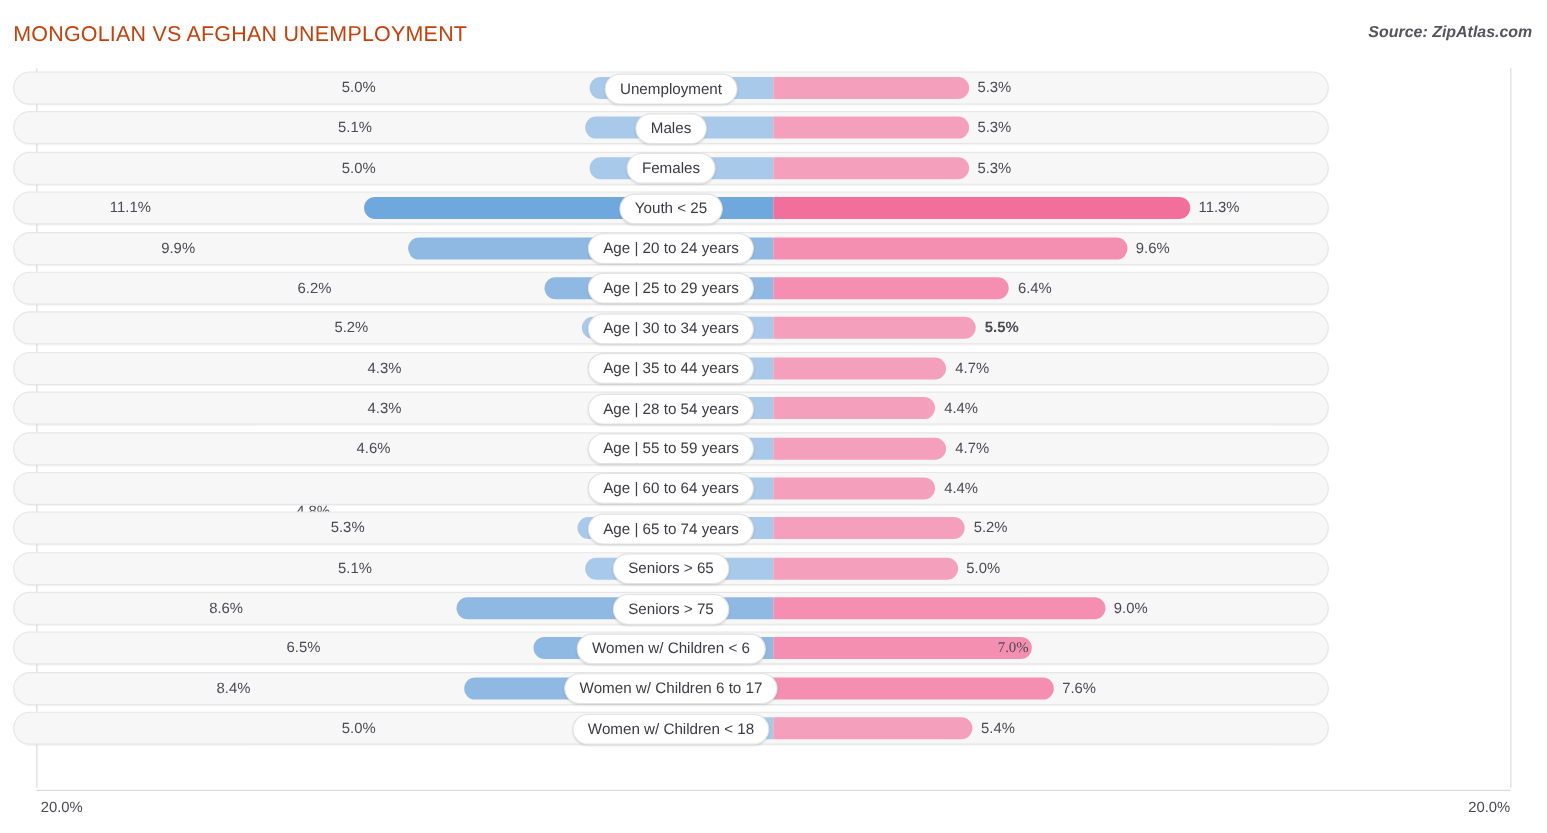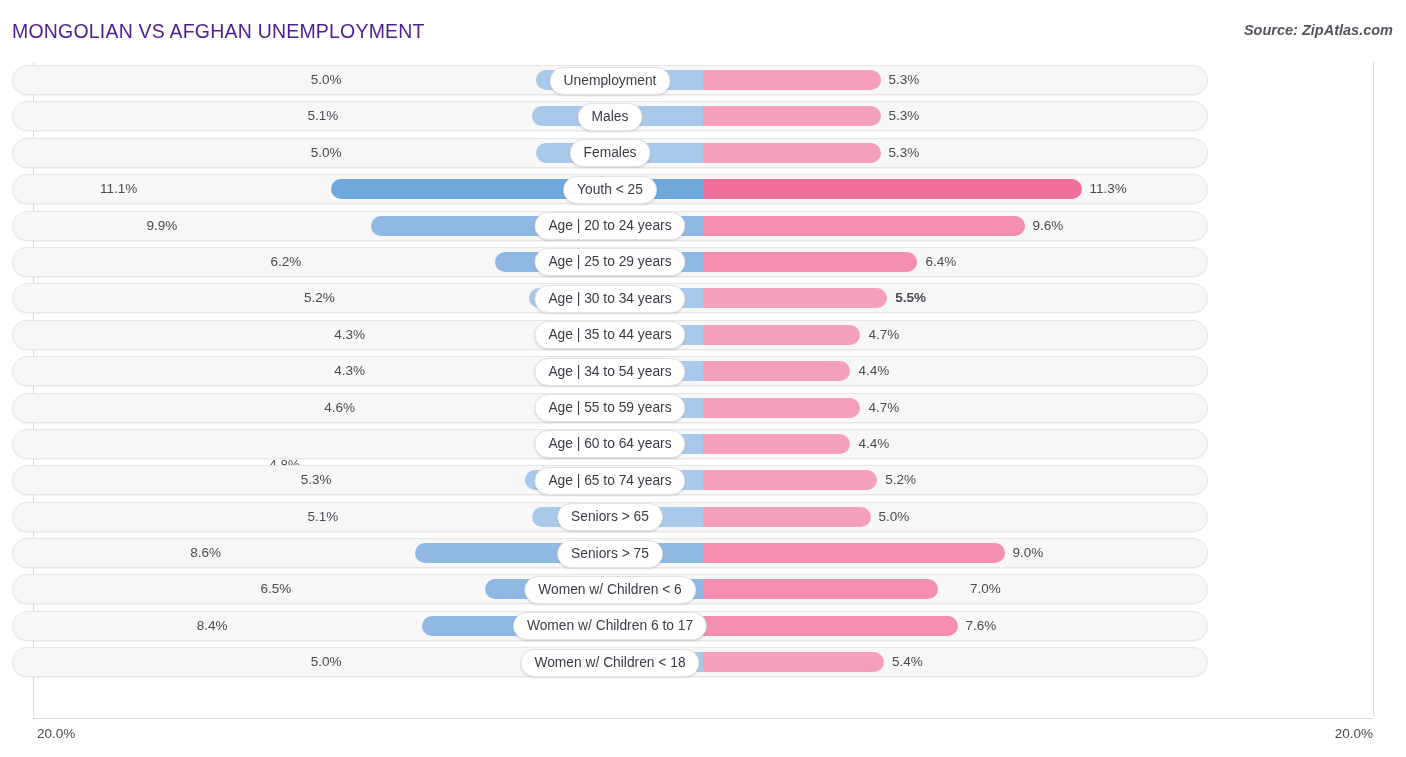--- a/index.html
+++ b/index.html
@@ -15,21 +15,21 @@
     width: 1406px; height: 757px;
     background: #ffffff;
   }
 
   
   .title {
     position: absolute;
     left: 12px; top: 20px;
     font-size: 19.5px;
     letter-spacing: 0.2px;
-    color: #4c1d95;
+    color: #c2410c;
     font-weight: 400;
     white-space: nowrap;
   }
   .source {
     position: absolute;
     right: 13px; top: 22px;
     font-size: 14.5px;
     font-style: italic;
     font-weight: bold;
     color: #54545e;
@@ -228,21 +228,21 @@
           <div class="val val-left" style="right: 855.05px;">4.3%</div>
           <div class="val val-right" style="left: 868.45px;">4.7%</div>
           <div class="center-label">Age | 35 to 44 years</div>
         </div>
         <div class="row">
           <div class="track"></div>
           <div class="bar bar-left" style="left: 558.95px; width: 144.05px; background: rgb(168, 201, 234);"></div>
           <div class="bar bar-right" style="left: 703px; width: 147.4px; background: rgb(244, 160, 189);"></div>
           <div class="val val-left" style="right: 855.05px;">4.3%</div>
           <div class="val val-right" style="left: 858.4px;">4.4%</div>
-          <div class="center-label">Age | 34 to 54 years</div>
+          <div class="center-label">Age | 28 to 54 years</div>
         </div>
         <div class="row">
           <div class="track"></div>
           <div class="bar bar-left" style="left: 548.9px; width: 154.1px; background: rgb(168, 201, 234);"></div>
           <div class="bar bar-right" style="left: 703px; width: 157.45px; background: rgb(244, 160, 189);"></div>
           <div class="val val-left" style="right: 865.1px;">4.6%</div>
           <div class="val val-right" style="left: 868.45px;">4.7%</div>
           <div class="center-label">Age | 55 to 59 years</div>
         </div>
         <div class="row">
@@ -275,21 +275,21 @@
           <div class="bar bar-right" style="left: 703px; width: 301.5px; background: rgb(244, 143, 177);"></div>
           <div class="val val-left" style="right: 999.1px; margin-left: 48px;">8.6%</div>
           <div class="val val-right" style="left: 1012.5px;">9.0%</div>
           <div class="center-label">Seniors &gt; 75</div>
         </div>
         <div class="row">
           <div class="track"></div>
           <div class="bar bar-left" style="left: 485.25px; width: 217.75px; background: rgb(143, 185, 227);"></div>
           <div class="bar bar-right" style="left: 703px; width: 234.5px; background: rgb(244, 143, 177);"></div>
           <div class="val val-left" style="right: 928.75px;">6.5%</div>
-          <div class="val val-right" style="left: 970px;">7.0%</div>
+          <div class="val val-right" style="left: 907px; font-family: Liberation Serif, serif;">7.0%</div>
           <div class="center-label">Women w/ Children &lt; 6</div>
         </div>
         <div class="row">
           <div class="track"></div>
           <div class="bar bar-left" style="left: 421.6px; width: 281.4px; background: rgb(143, 185, 227);"></div>
           <div class="bar bar-right" style="left: 703px; width: 254.6px; background: rgb(244, 143, 177);"></div>
           <div class="val val-left" style="right: 992.4px;">8.4%</div>
           <div class="val val-right" style="left: 965.6px;">7.6%</div>
           <div class="center-label">Women w/ Children 6 to 17</div>
         </div>

